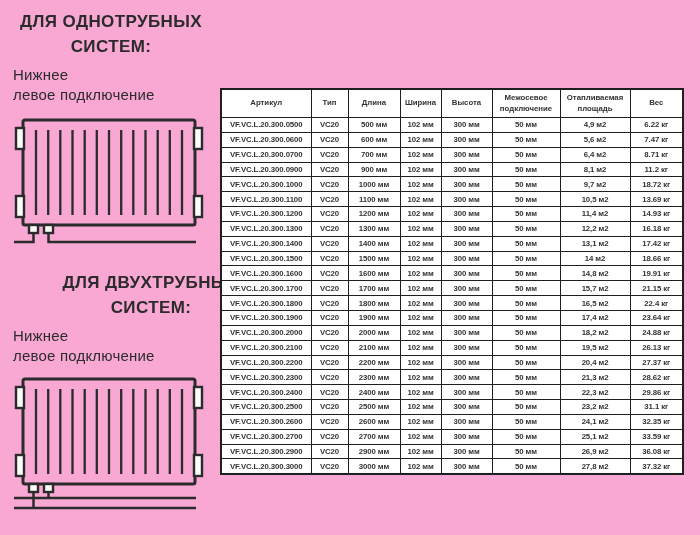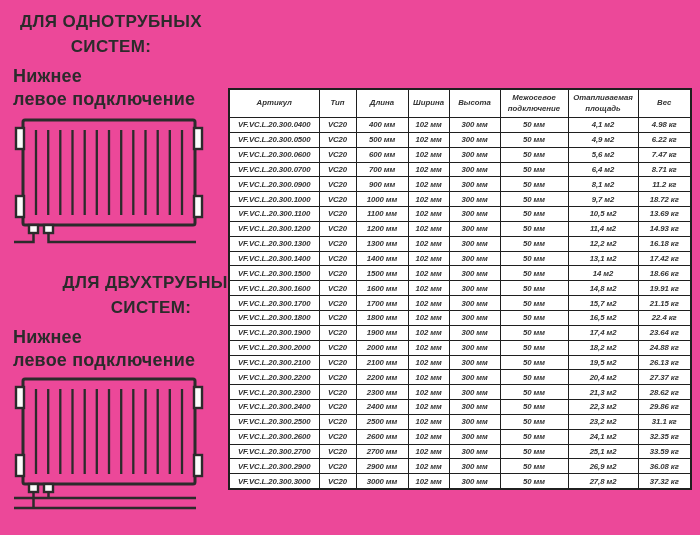--- a/index.html
+++ b/index.html
@@ -1,44 +1,43 @@
 <!DOCTYPE html>
 <html lang="ru"><head>
 <meta charset="utf-8">
 <style>
   html,body{margin:0;padding:0;}
   body{background:#f6f5f3;}
   .page{
     position:relative;width:700px;height:535px;overflow:hidden;
-    background:#ec4899;color:#2b2b2b;
+    background:#f9a8d4;color:#2b2b2b;
     font-family:"Liberation Sans","DejaVu Sans",sans-serif;
   }
   .sec-title{
     position:absolute;left:0;width:222px;text-align:center;
     font-weight:bold;font-size:17px;line-height:1.45;letter-spacing:.4px;
   }
   .sec-sub{
     position:absolute;left:13px;width:210px;
-    font-weight:bold;font-size:18px;line-height:1.3;letter-spacing:.2px;
+    font-weight:normal;font-size:15px;line-height:1.3;letter-spacing:.2px;
   }
   .diagram{position:absolute;left:13px;}
   #diagram1{top:113px;}
   #title1{top:10px;}
   #sub1{top:65px;}
   #title2{top:271px;padding-left:40px;}
   #sub2{top:326px;}
   #diagram2{top:372px;}
   svg .stroke{stroke:#2b2b2b;fill:none;}
   svg .fillbg{fill:#fcfcfb;}
 
   table.spec{
-    position:absolute;left:228px;top:88px;width:462px;
+    position:absolute;left:220px;top:88px;width:462px;
     border-collapse:collapse;table-layout:fixed;background:#fff;
     border:2px solid #1f1f1f;
-    font-style:italic;
   }
   table.spec th,table.spec td{
     border:1px solid #1f1f1f;text-align:center;vertical-align:middle;
     padding:0 1px;font-weight:bold;color:#333;
     white-space:nowrap;overflow:hidden;
   }
   table.spec th{
     font-size:7.8px;line-height:1.3;height:27px;white-space:normal;
   }
   table.spec td{font-size:7.8px;height:13.85px;letter-spacing:-.1px;}
@@ -152,30 +151,20 @@
           <th>Длина</th>
           <th>Ширина</th>
           <th>Высота</th>
           <th>Межосевое подключение</th>
           <th>Отапливаемая площадь</th>
           <th>Вес</th>
         </tr>
     </thead>
     <tbody>
         <tr>
-          <td>VF.VC.L.20.300.0400</td>
-          <td>VC20</td>
-          <td>400 мм</td>
-          <td>102 мм</td>
-          <td>300 мм</td>
-          <td>50 мм</td>
-          <td>4,1 м2</td>
-          <td>4.98 кг</td>
-        </tr>
-        <tr>
           <td>VF.VC.L.20.300.0500</td>
           <td>VC20</td>
           <td>500 мм</td>
           <td>102 мм</td>
           <td>300 мм</td>
           <td>50 мм</td>
           <td>4,9 м2</td>
           <td>6.22 кг</td>
         </tr>
         <tr>

